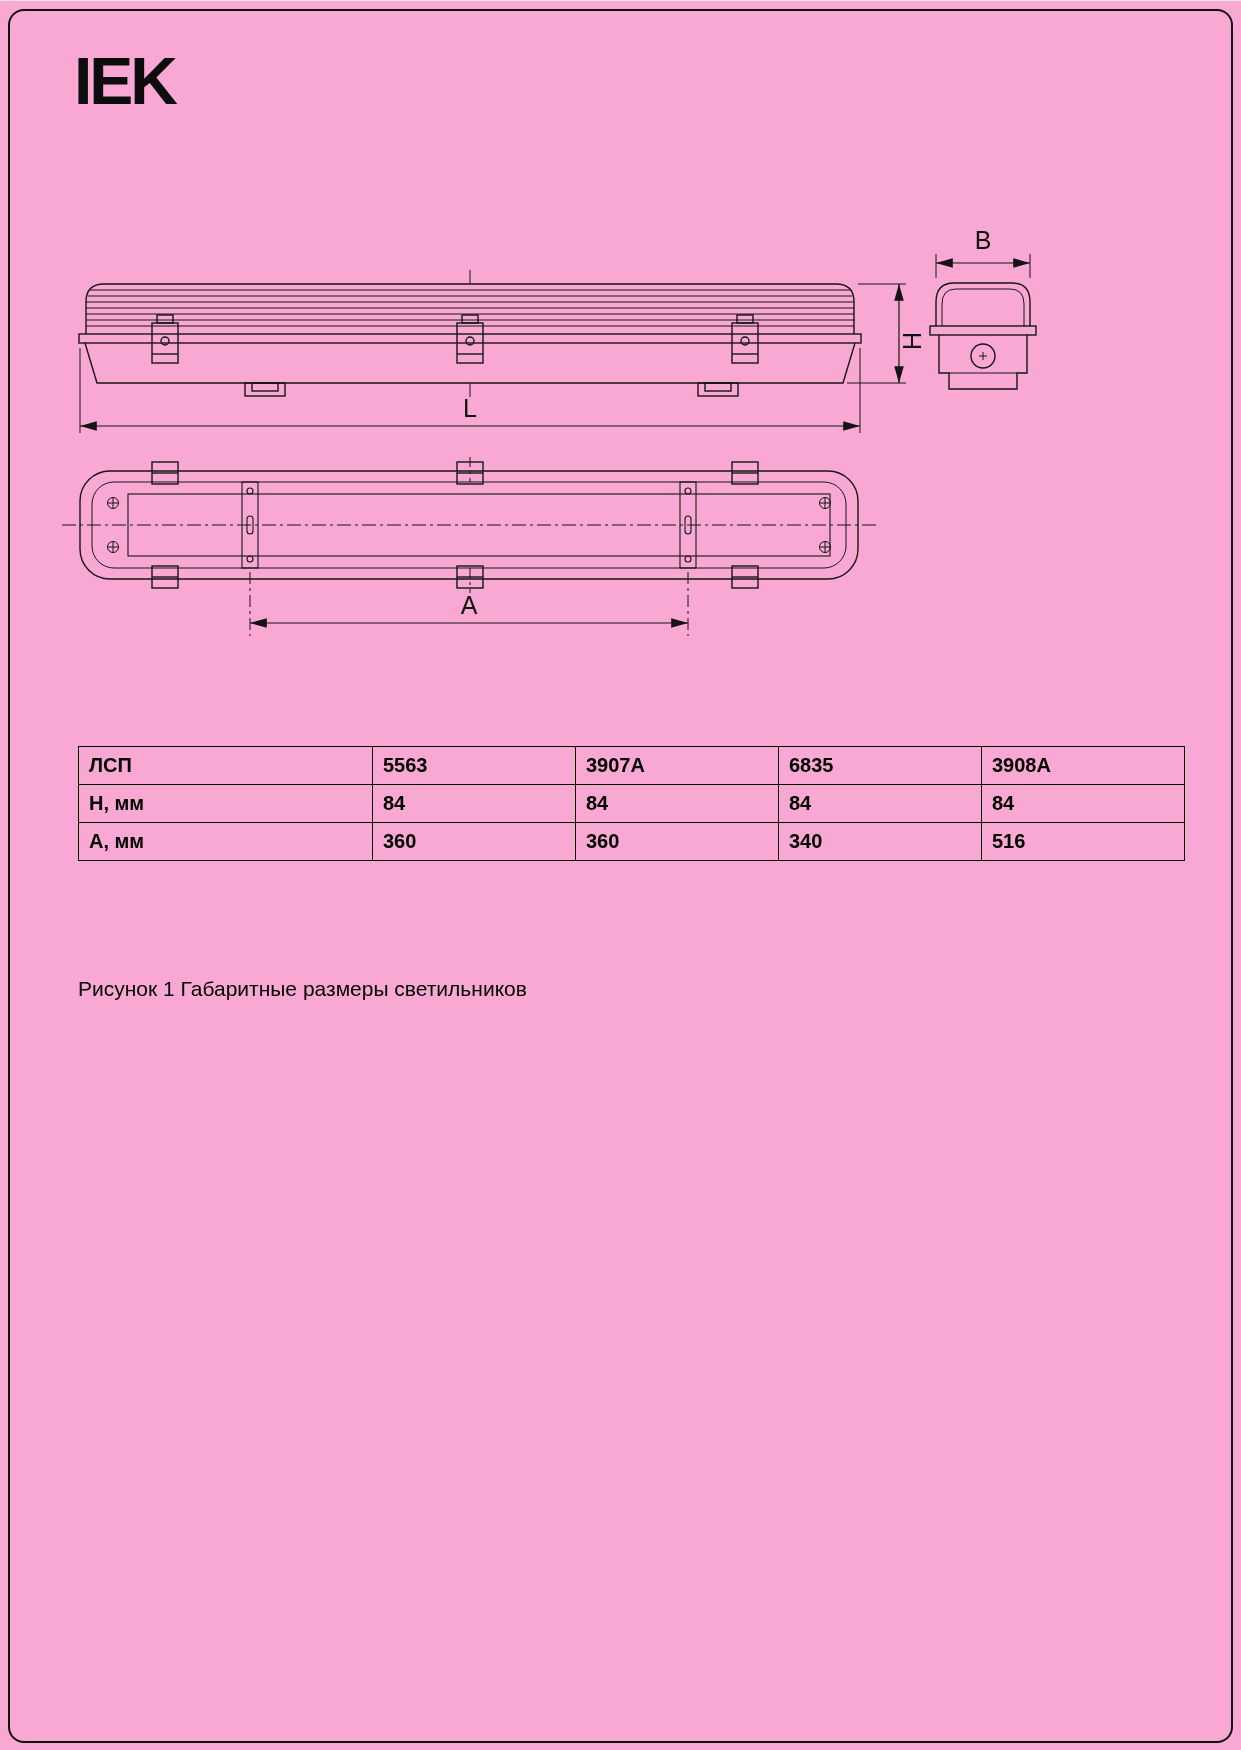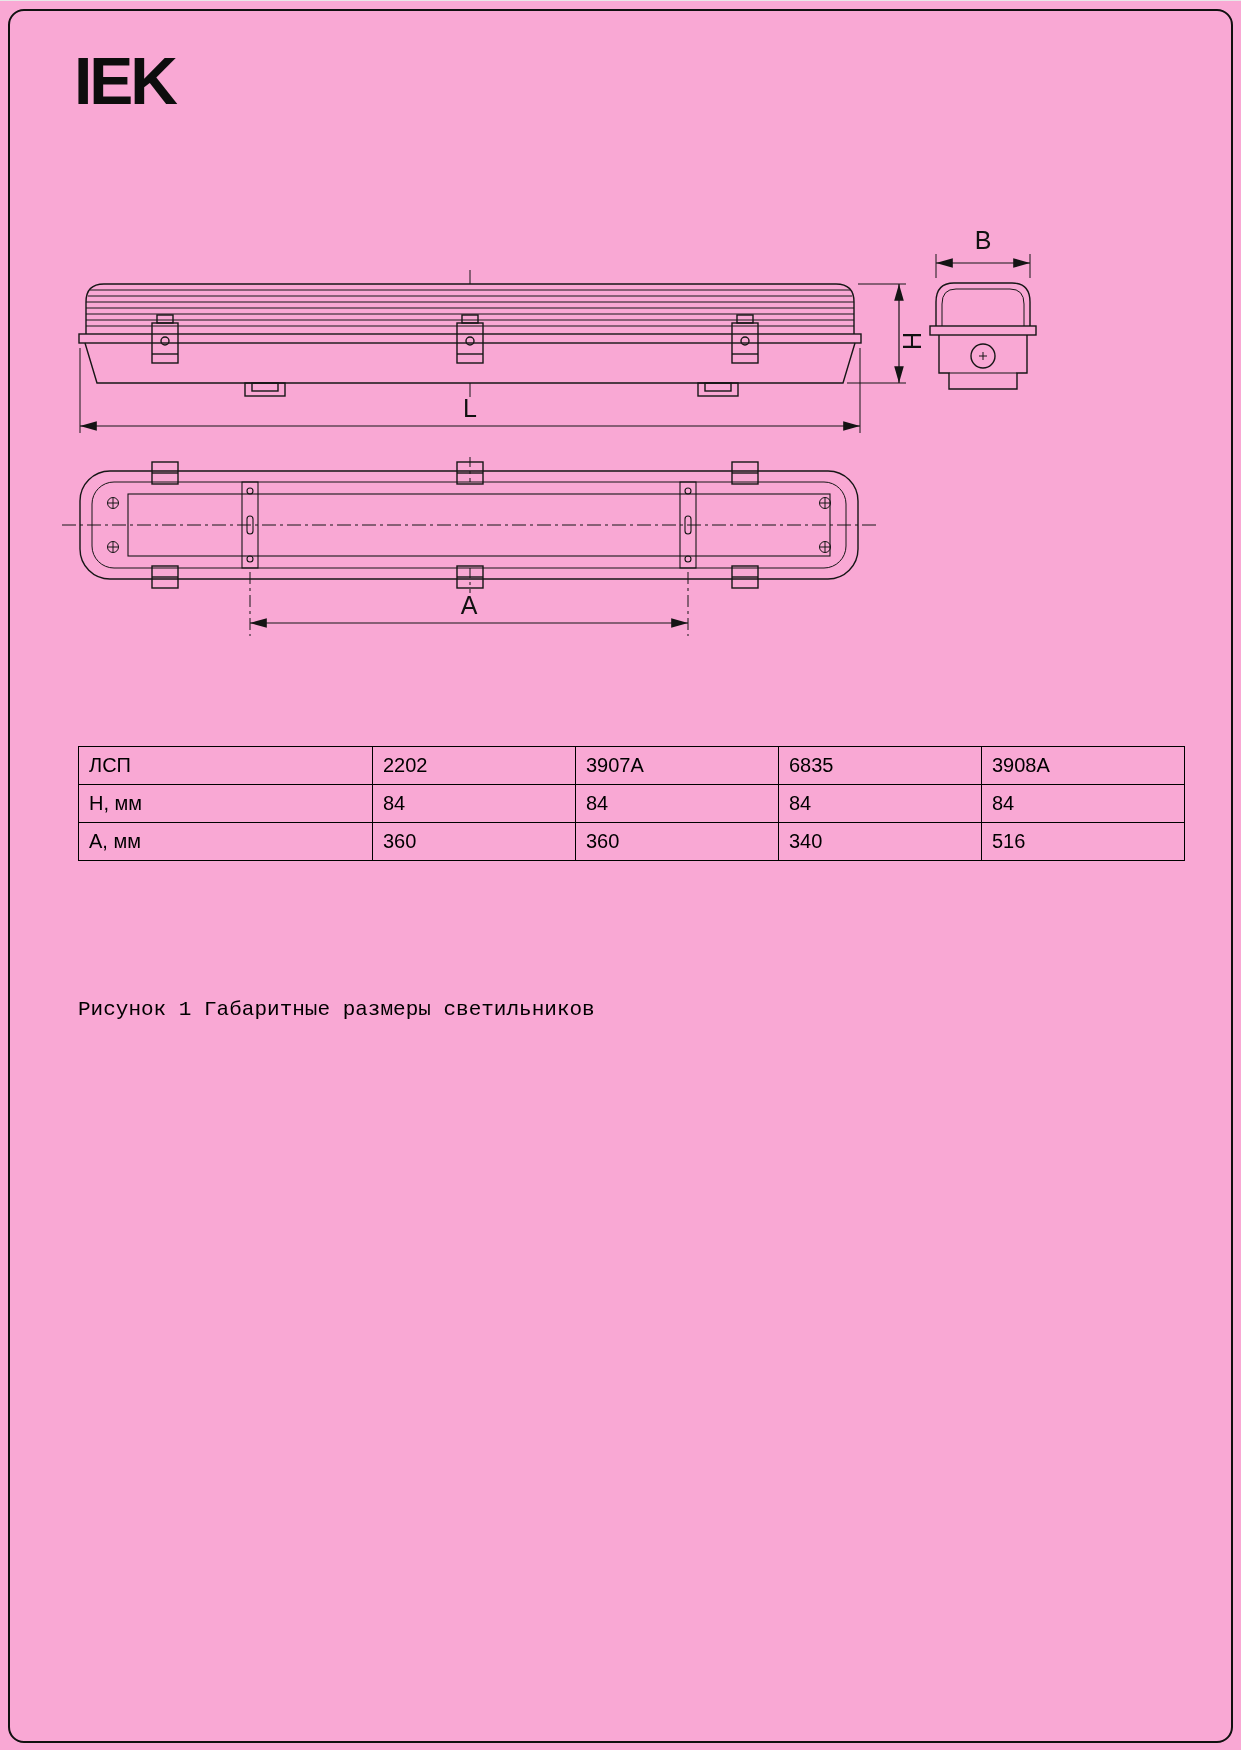--- a/index.html
+++ b/index.html
@@ -16,25 +16,25 @@
     font-size:66px;font-weight:bold;letter-spacing:-3px;color:#0d0d0d;
   }
   .drawing{position:absolute;left:0;top:225px;}
   .drawing text{font-family:"Liberation Sans",sans-serif;font-size:25px;fill:#111;stroke:none;}
   .dim-table{
     position:absolute;left:78px;top:745px;border-collapse:collapse;
     font-size:20px;color:#000;
   }
   .dim-table td{
     border:1.5px solid #000;height:37px;width:173px;
-    padding:0 19px 0 10px;vertical-align:middle;white-space:nowrap;
+    padding:0 19px 0 10px;vertical-align:middle;white-space:nowrap;font-weight:bold;
   }
   .dim-table td.c0{width:264px;}
   .caption{
-    position:absolute;left:78px;top:997px;font-size:21px;color:#000;font-family:Liberation Mono, monospace;
+    position:absolute;left:78px;top:976px;font-size:21px;color:#000;
   }
 </style>
 </head>
 <body>
 
 <div class="page">
   <div class="page-border"></div>
 
   <div class="logo">IEK</div>
 
@@ -179,21 +179,21 @@
       <path stroke-dasharray="12 4 3 4" d="M250,346 V410 M688,346 V410"></path>
       <line x1="250" y1="397" x2="688" y2="397" stroke-width="1.2" marker-start="url(#arrS)" marker-end="url(#arrE)"></line>
       <text x="469" y="388" text-anchor="middle">A</text>
     </g>
   </svg>
 
   <table class="dim-table">
     <tbody>
       <tr>
         <td class="c0">ЛСП</td>
-        <td>2202</td>
+        <td>5563</td>
         <td>3907А</td>
         <td>6835</td>
         <td>3908А</td>
       </tr>
       <tr>
         <td class="c0">H, мм</td>
         <td>84</td>
         <td>84</td>
         <td>84</td>
         <td>84</td>

